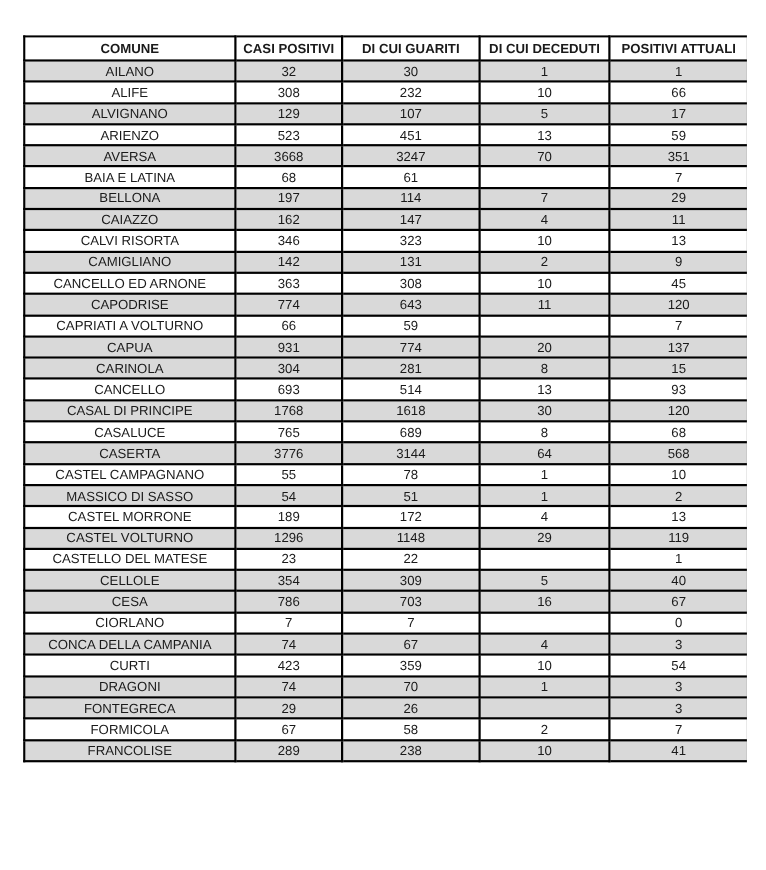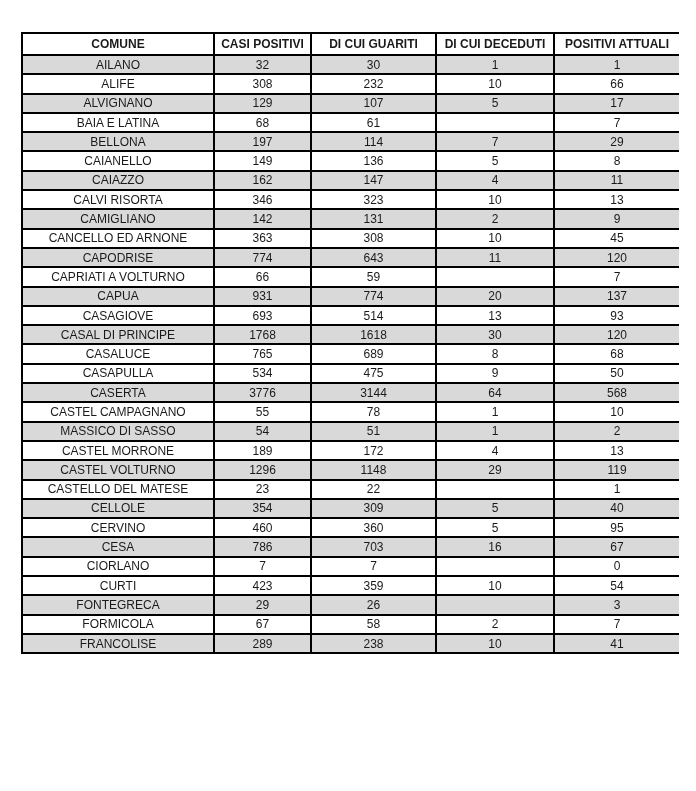--- a/index.html
+++ b/index.html
@@ -86,39 +86,46 @@
           <td>66</td>
         </tr>
         <tr class="alt">
           <td>ALVIGNANO</td>
           <td>129</td>
           <td>107</td>
           <td>5</td>
           <td>17</td>
         </tr>
         <tr>
+          <td>ARIENZO</td>
+          <td>523</td>
+          <td>451</td>
+          <td>13</td>
+          <td>59</td>
+        </tr>
+        <tr class="alt">
+          <td>AVERSA</td>
+          <td>3668</td>
+          <td>3247</td>
+          <td>70</td>
+          <td>351</td>
+        </tr>
+        <tr>
           <td>BAIA E LATINA</td>
           <td>68</td>
           <td>61</td>
           <td></td>
           <td>7</td>
         </tr>
         <tr class="alt">
           <td>BELLONA</td>
           <td>197</td>
           <td>114</td>
           <td>7</td>
           <td>29</td>
-        </tr>
-        <tr>
-          <td>CAIANELLO</td>
-          <td>149</td>
-          <td>136</td>
-          <td>5</td>
-          <td>8</td>
         </tr>
         <tr class="alt">
           <td>CAIAZZO</td>
           <td>162</td>
           <td>147</td>
           <td>4</td>
           <td>11</td>
         </tr>
         <tr>
           <td>CALVI RISORTA</td>
@@ -155,48 +162,48 @@
           <td></td>
           <td>7</td>
         </tr>
         <tr class="alt">
           <td>CAPUA</td>
           <td>931</td>
           <td>774</td>
           <td>20</td>
           <td>137</td>
         </tr>
-        <tr>
-          <td>CASAGIOVE</td>
+        <tr class="alt">
+          <td>CARINOLA</td>
+          <td>304</td>
+          <td>281</td>
+          <td>8</td>
+          <td>15</td>
+        </tr>
+        <tr>
+          <td>CANCELLO</td>
           <td>693</td>
           <td>514</td>
           <td>13</td>
           <td>93</td>
         </tr>
         <tr class="alt">
           <td>CASAL DI PRINCIPE</td>
           <td>1768</td>
           <td>1618</td>
           <td>30</td>
           <td>120</td>
         </tr>
         <tr>
           <td>CASALUCE</td>
           <td>765</td>
           <td>689</td>
           <td>8</td>
           <td>68</td>
         </tr>
-        <tr>
-          <td>CASAPULLA</td>
-          <td>534</td>
-          <td>475</td>
-          <td>9</td>
-          <td>50</td>
-        </tr>
         <tr class="alt">
           <td>CASERTA</td>
           <td>3776</td>
           <td>3144</td>
           <td>64</td>
           <td>568</td>
         </tr>
         <tr>
           <td>CASTEL CAMPAGNANO</td>
           <td>55</td>
@@ -232,47 +239,54 @@
           <td></td>
           <td>1</td>
         </tr>
         <tr class="alt">
           <td>CELLOLE</td>
           <td>354</td>
           <td>309</td>
           <td>5</td>
           <td>40</td>
         </tr>
-        <tr>
-          <td>CERVINO</td>
-          <td>460</td>
-          <td>360</td>
-          <td>5</td>
-          <td>95</td>
-        </tr>
         <tr class="alt">
           <td>CESA</td>
           <td>786</td>
           <td>703</td>
           <td>16</td>
           <td>67</td>
         </tr>
         <tr>
           <td>CIORLANO</td>
           <td>7</td>
           <td>7</td>
           <td></td>
           <td>0</td>
         </tr>
+        <tr class="alt">
+          <td>CONCA DELLA CAMPANIA</td>
+          <td>74</td>
+          <td>67</td>
+          <td>4</td>
+          <td>3</td>
+        </tr>
         <tr>
           <td>CURTI</td>
           <td>423</td>
           <td>359</td>
           <td>10</td>
           <td>54</td>
+        </tr>
+        <tr class="alt">
+          <td>DRAGONI</td>
+          <td>74</td>
+          <td>70</td>
+          <td>1</td>
+          <td>3</td>
         </tr>
         <tr class="alt">
           <td>FONTEGRECA</td>
           <td>29</td>
           <td>26</td>
           <td></td>
           <td>3</td>
         </tr>
         <tr>
           <td>FORMICOLA</td>

